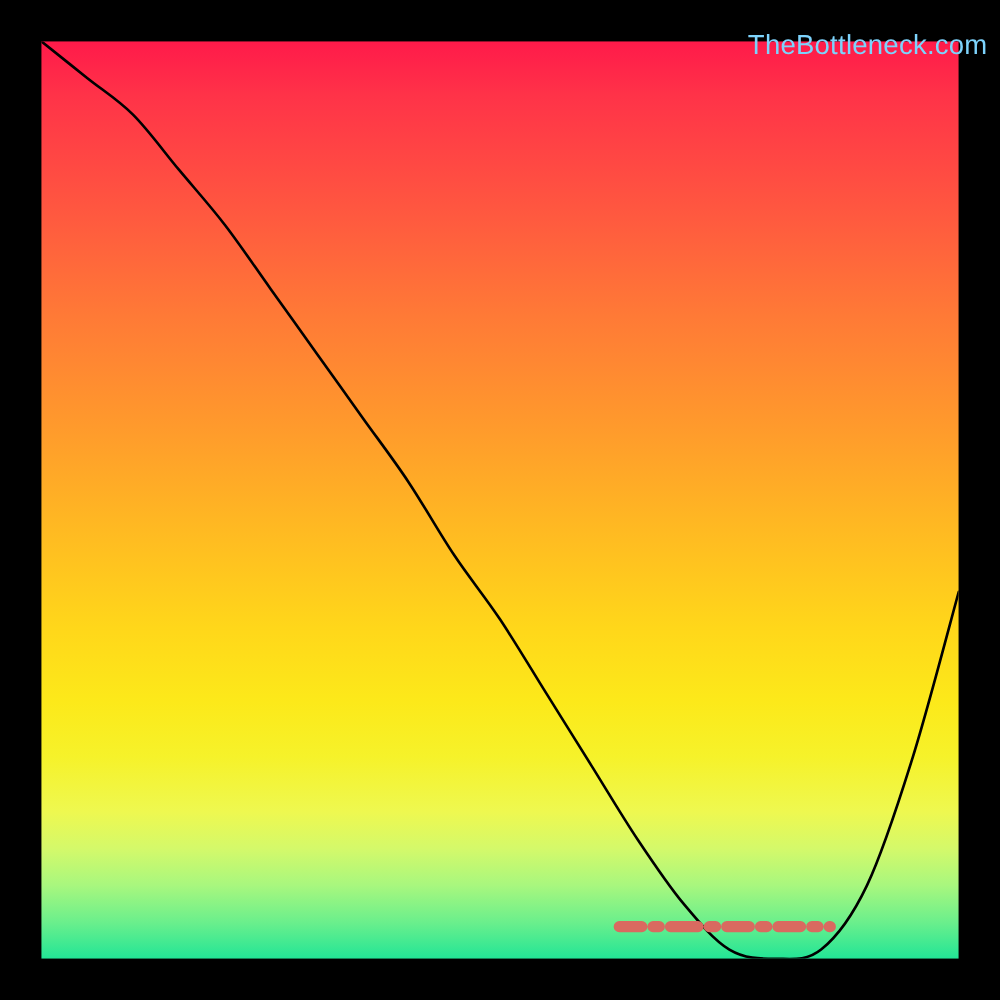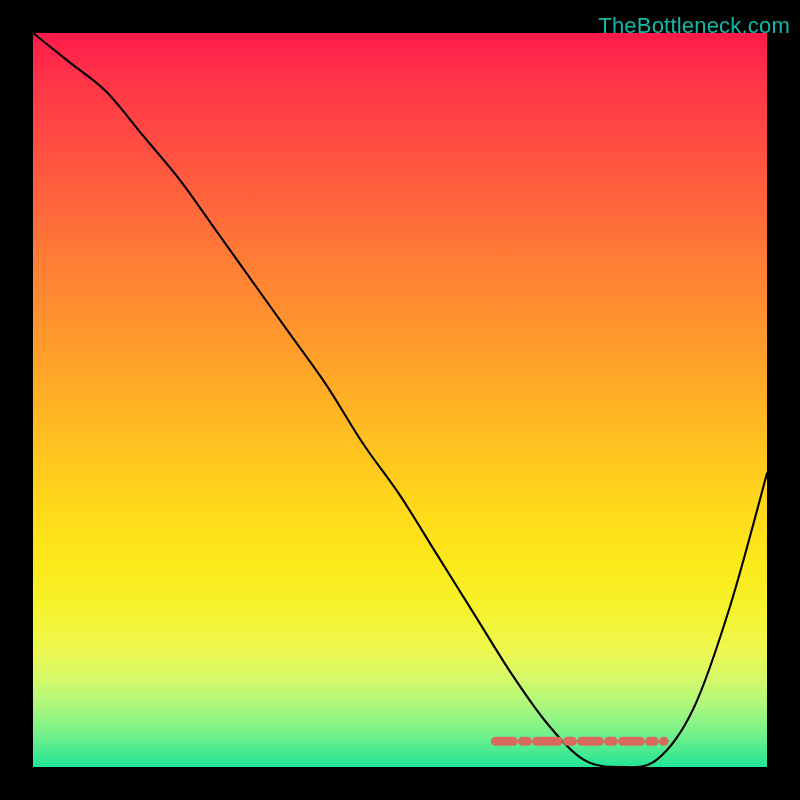--- a/index.html
+++ b/index.html
@@ -6,23 +6,23 @@
   body {
     width: 800px;
     height: 800px;
     background: #000;
     position: relative;
     font-family: Arial, Helvetica, sans-serif;
     overflow: hidden;
   }
   .attribution {
     position: absolute;
-    top: 13px;
+    top: 23px;
     right: 10px;
-    color: #14b8a6;
+    color: #7dd3fc;
     font-size: 22px;
     font-weight: 400;
     letter-spacing: 0.2px;
     z-index: 10;
   }
   .plot-area {
     position: absolute;
     left: 33px;
     top: 33px;
     width: 734px;

